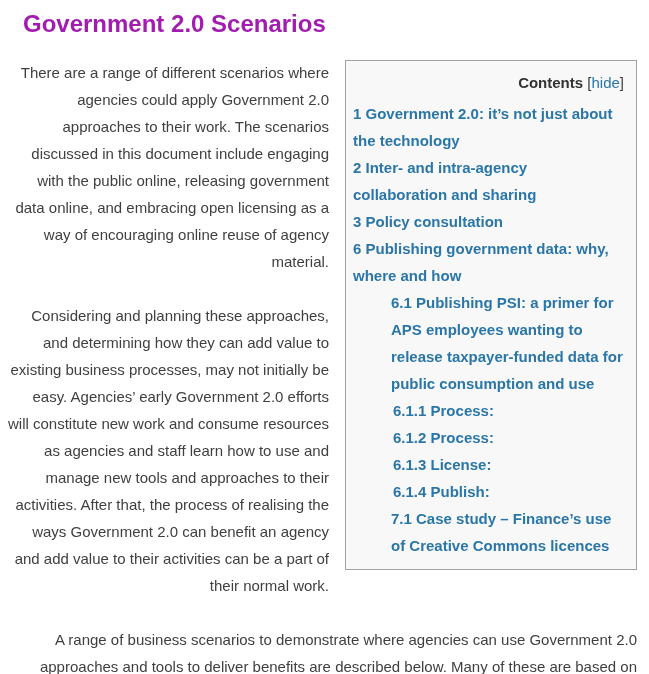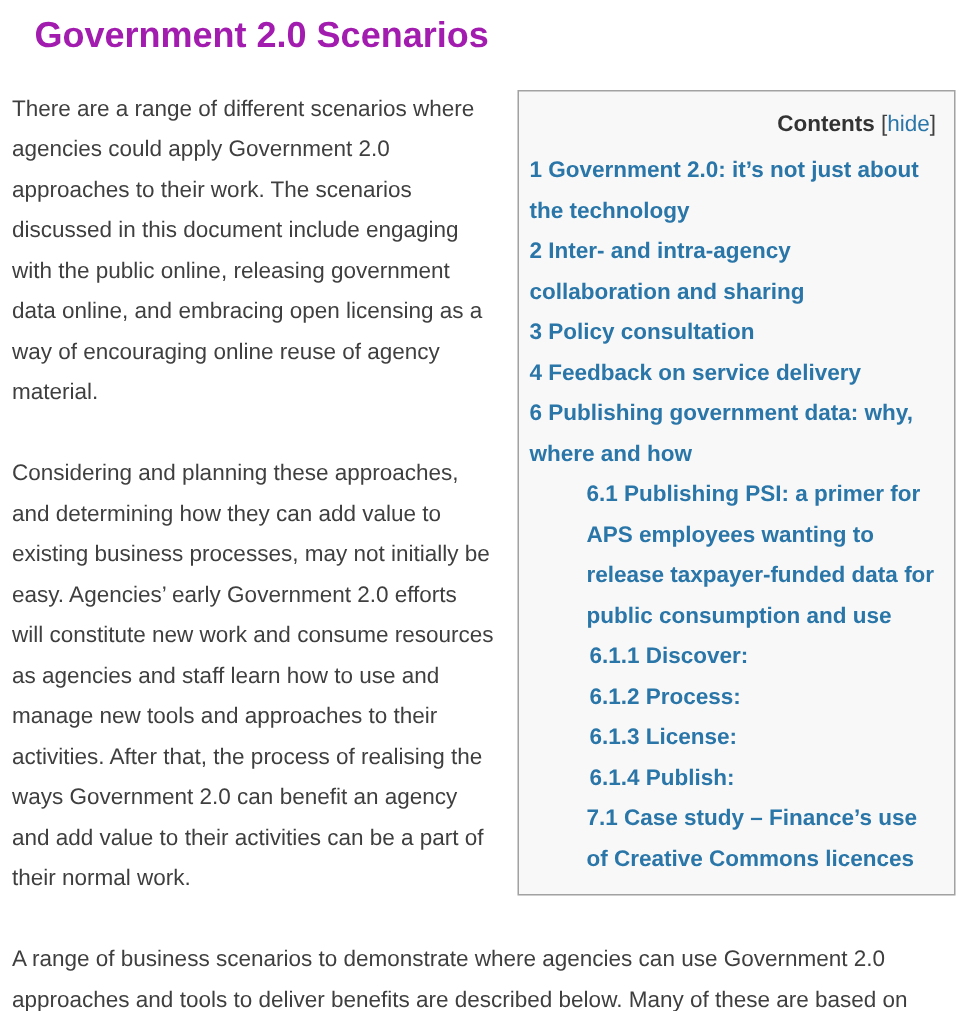--- a/index.html
+++ b/index.html
@@ -24,20 +24,21 @@
     color: #a21caf;
     margin: 0 0 20px 15px;
     line-height: 1.2;
   }
   .article-body {
     font-size: 15px;
     line-height: 27px;
   }
   .article-body p {
     margin: 0 0 27px 0;
+    text-align: right;
   }
   
   .toc-box {
     float: right;
     width: 292px;
     background: #f8f8f8;
     border: 1px solid #a2a2a2;
     padding: 8px 12px 10px 7px;
     margin: 1px 0 15px 16px;
     font-size: 15px;
@@ -81,24 +82,23 @@
       <div class="toc-header">
         <span class="toc-title">Contents</span>
         <span>
           <span>[</span><a href="#" class="toc-link">hide</a><span>]</span>
         </span>
       </div>
       <ul class="toc-list">
           <li class="toc-level-1"><a href="#">1 Government 2.0: it’s not just about the technology</a></li>
           <li class="toc-level-1"><a href="#">2 Inter- and intra-agency collaboration and sharing</a></li>
           <li class="toc-level-1"><a href="#">3 Policy consultation</a></li>
-          <li class="toc-level-1"><a href="#">4 Feedback on service delivery</a></li>
           <li class="toc-level-1"><a href="#">6 Publishing government data: why, where and how</a></li>
           <li class="toc-level-2"><a href="#">6.1 Publishing PSI: a primer for APS employees wanting to release taxpayer-funded data for public consumption and use</a></li>
-          <li class="toc-level-3"><a href="#">6.1.1 Discover:</a></li>
+          <li class="toc-level-3"><a href="#">6.1.1 Process:</a></li>
           <li class="toc-level-3"><a href="#">6.1.2 Process:</a></li>
           <li class="toc-level-3"><a href="#">6.1.3 License:</a></li>
           <li class="toc-level-3"><a href="#">6.1.4 Publish:</a></li>
           <li class="toc-level-2"><a href="#">7.1 Case study – Finance’s use of Creative Commons licences</a></li>
         </ul>
     </div>
 
     <p>There are a range of different scenarios where agencies could apply Government 2.0 approaches to their work. The scenarios discussed in this document include engaging with the public online, releasing government data online, and embracing open licensing as a way of encouraging online reuse of agency material.</p>
 
     <p>Considering and planning these approaches, and determining how they can add value to existing business processes, may not initially be easy. Agencies’ early Government 2.0 efforts will constitute new work and consume resources as agencies and staff learn how to use and manage new tools and approaches to their activities. After that, the process of realising the ways Government 2.0 can benefit an agency and add value to their activities can be a part of their normal work.</p>

